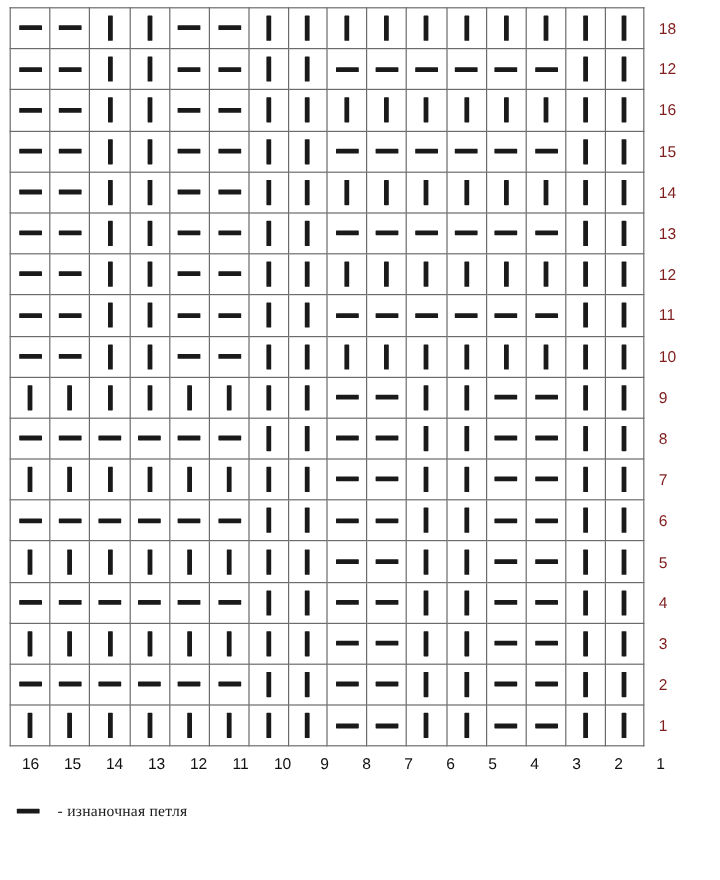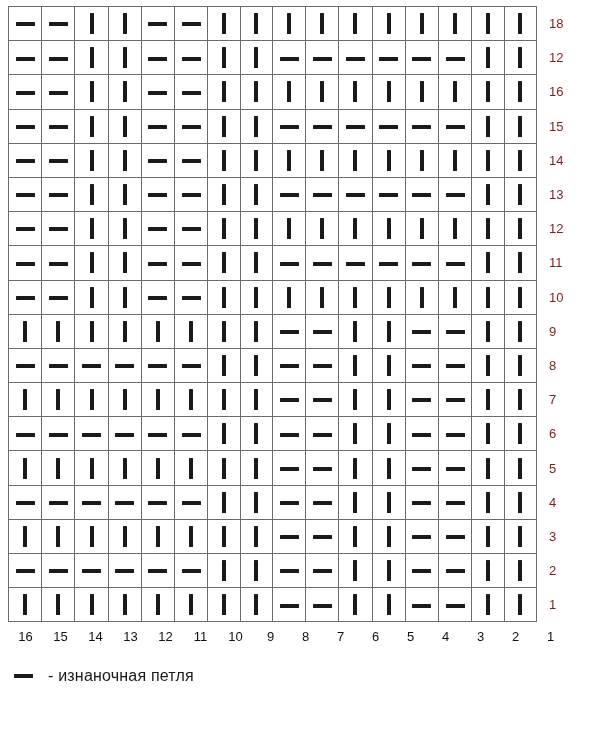--- a/index.html
+++ b/index.html
@@ -92,23 +92,24 @@
     height: 31px;
   }
   .legend-sym {
     width: 34px;
     display: flex;
     align-items: center;
     justify-content: flex-start;
     padding-left: 4px;
   }
   .legend-text {
-    font-size: 16px;
+    font-size: 13px;
     color: #1a1a1a;
     letter-spacing: 0.2px;
+    font-family: Liberation Serif, serif;
   }
 </style>
 </head>
 <body>
 
 <div id="chart-wrap">
 
   <table class="grid">
     <tbody id="grid-body">
         <tr>

